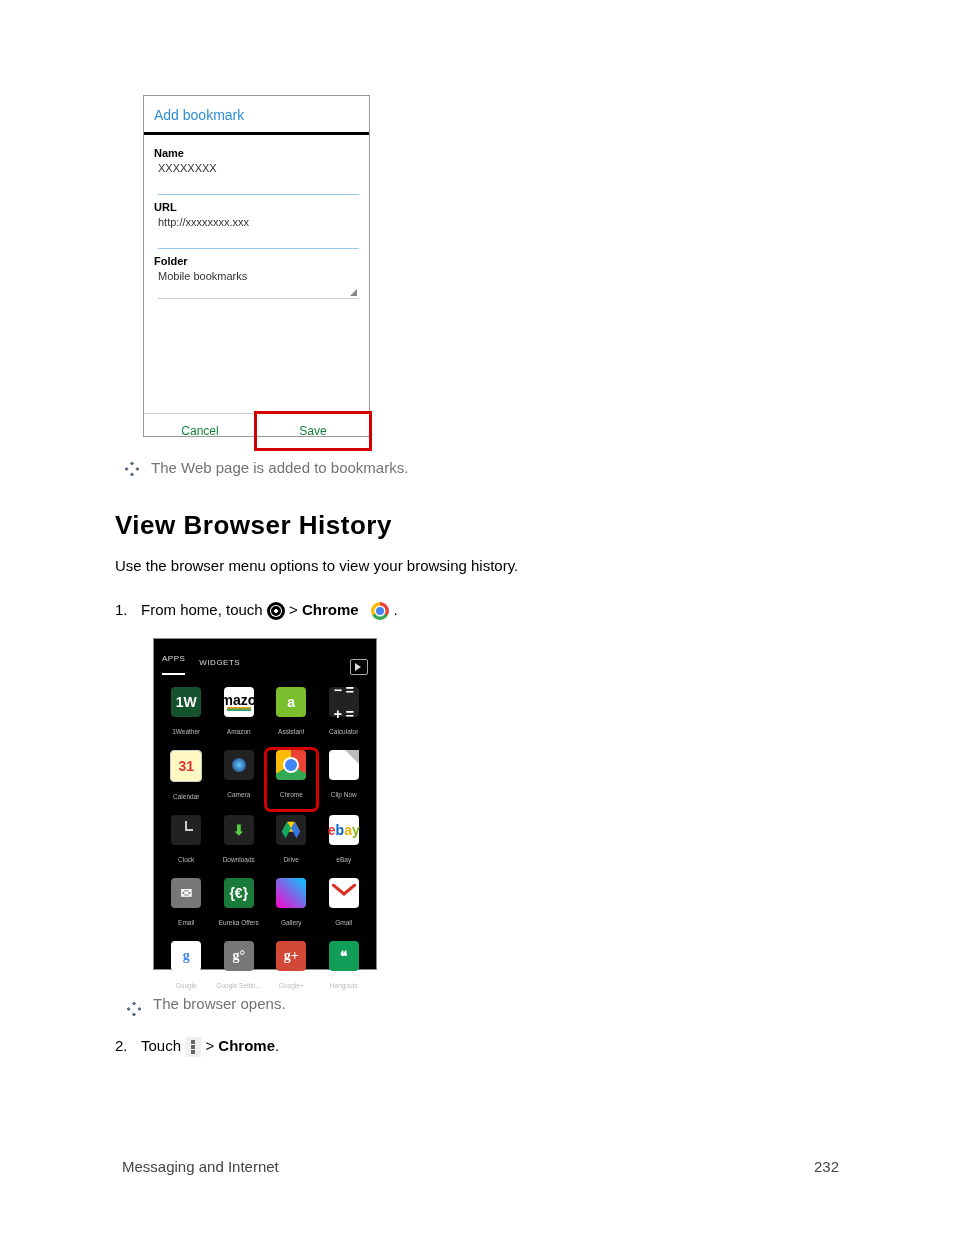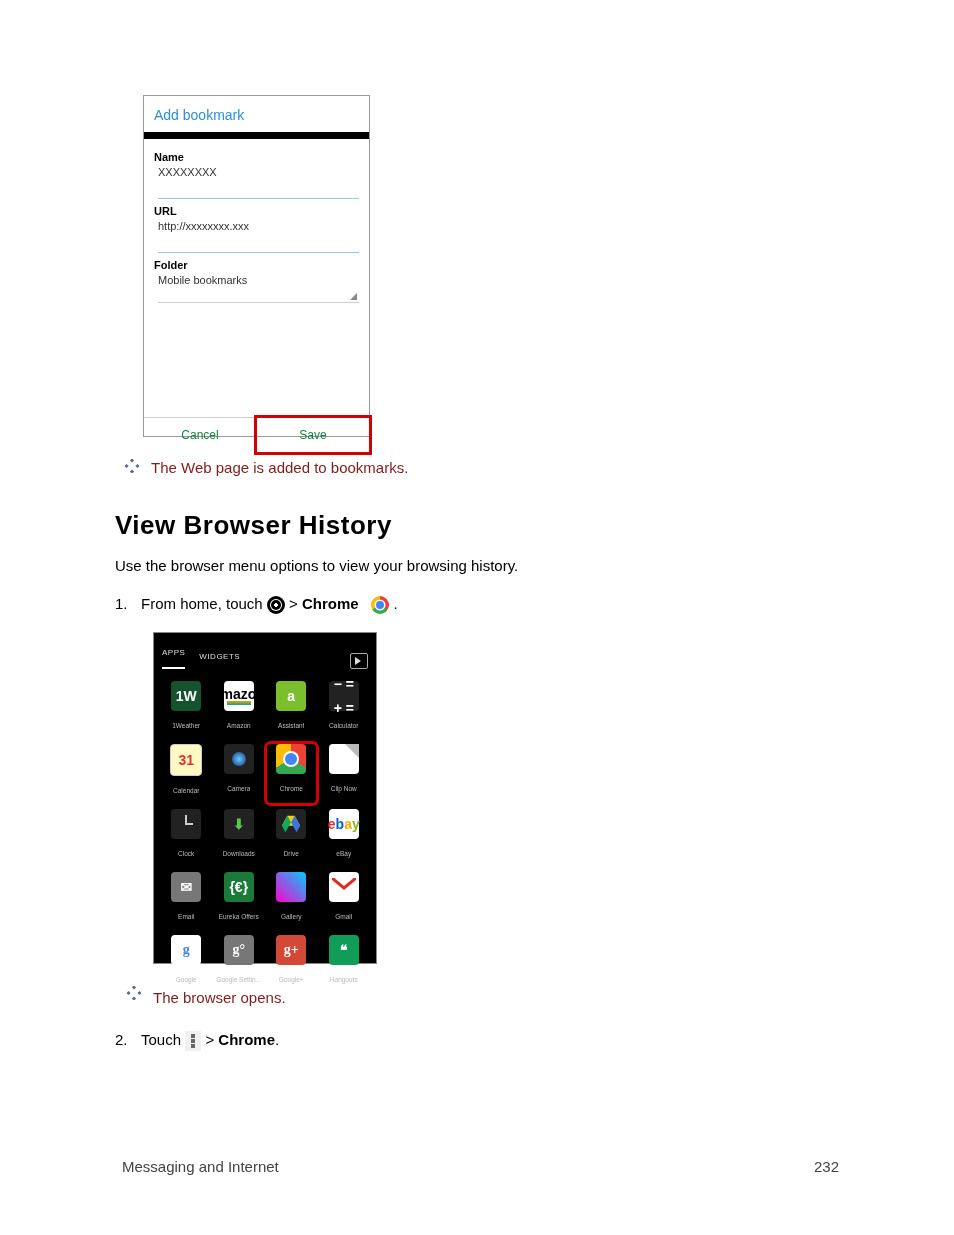--- a/index.html
+++ b/index.html
@@ -1,36 +1,36 @@
 <!DOCTYPE html>
 <html><head>
 <meta charset="utf-8">
 <style>
   html,body{margin:0;padding:0;background:#fff;font-family:Arial,Helvetica,sans-serif;color:#000}
   .page{width:954px;height:1235px;position:relative;box-sizing:border-box;padding:95px 115px 60px 115px}
   
   .bm-phone{width:225px;height:340px;border:1px solid #999;margin-left:28px;background:#fff;font-family:Arial,Helvetica,sans-serif}
-  .bm-header{padding:11px 10px 9px 10px;border-bottom:7px solid #000000;font-size:14px;color:#2e8fd6}
+  .bm-header{padding:11px 10px 9px 10px;border-bottom:3px solid #000000;font-size:14px;color:#2e8fd6}
   .bm-body{padding:6px 10px 0 10px;font-size:11px}
   .bm-body .lbl{font-weight:bold;margin-top:6px}
   .bm-body .val{margin:3px 0 6px 4px;color:#333;font-size:11px}
   .bm-underline{border-bottom:1px solid #9cc8e8;margin-bottom:4px;padding-bottom:20px}
   .bm-folder-row{border-bottom:1px solid #ccc;position:relative;padding-bottom:16px}
   .bm-folder-row .tri{position:absolute;right:2px;bottom:2px;width:0;height:0;border-style:solid;border-width:0 0 7px 7px;border-color:transparent transparent #888 transparent}
   .bm-spacer{height:108px}
   .bm-buttons{display:flex;border-top:1px solid #ccc}
   .bm-buttons div{flex:1;text-align:center;padding:10px 0;font-size:12px;color:#15803d}
   .bm-buttons .cancel{border-right:1px solid #ccc}
   .bm-buttons .save{border:3px solid #d40000;margin:-3px}
   
-  .bullet-line{display:flex;align-items:flex-start;margin:22px 0 0 10px;font-size:15px;color:#7f1d1d}
+  .bullet-line{display:flex;align-items:flex-end;margin:22px 0 0 10px;font-size:15px;color:#737373}
   .diamond-ico{width:14px;height:14px;margin-right:12px;display:inline-flex;align-items:center;justify-content:center;flex-shrink:0}
   .h2{font-family:Arial,Helvetica,sans-serif;font-weight:900;font-size:26px;margin:34px 0 14px 0;letter-spacing:.5px}
   .para{font-size:15px;color:#000000;line-height:1.4}
-  .ol{counter-reset:step;margin:16px 0 0 0;padding:0;list-style:none}
+  .ol{counter-reset:step;margin:22px 0 0 0;padding:0;list-style:none}
   .ol>li{counter-increment:step;position:relative;padding:0 0 0 26px;margin:0 0 18px 0;font-size:15px;line-height:24px}
   .ol>li::before{content:counter(step)".";position:absolute;left:0;top:0}
   .ico-circle{display:inline-block;width:18px;height:18px;border-radius:50%;background:#000;vertical-align:middle;position:relative}
   .ico-circle::after{content:"";position:absolute;left:3px;top:3px;width:12px;height:12px;border-radius:50%;background:radial-gradient(circle,#fff 20%,#000 21%);box-shadow:inset 0 0 0 1px #fff}
   .chrome-ico{display:inline-block;width:18px;height:18px;border-radius:50%;vertical-align:middle;background:conic-gradient(#ea4335 0 120deg,#34a853 120deg 240deg,#fbbc05 240deg 360deg);position:relative}
   .chrome-ico::after{content:"";position:absolute;left:5px;top:5px;width:8px;height:8px;border-radius:50%;background:#4285f4;box-shadow:0 0 0 1.5px #fff}
   .menu-ico{display:inline-block;width:16px;height:20px;background:#f0f0f0;vertical-align:middle;position:relative}
   .menu-ico span{position:absolute;left:6px;width:4px;height:4px;background:#666}
   .menu-ico span:nth-child(1){top:3px}.menu-ico span:nth-child(2){top:8px}.menu-ico span:nth-child(3){top:13px}
   

